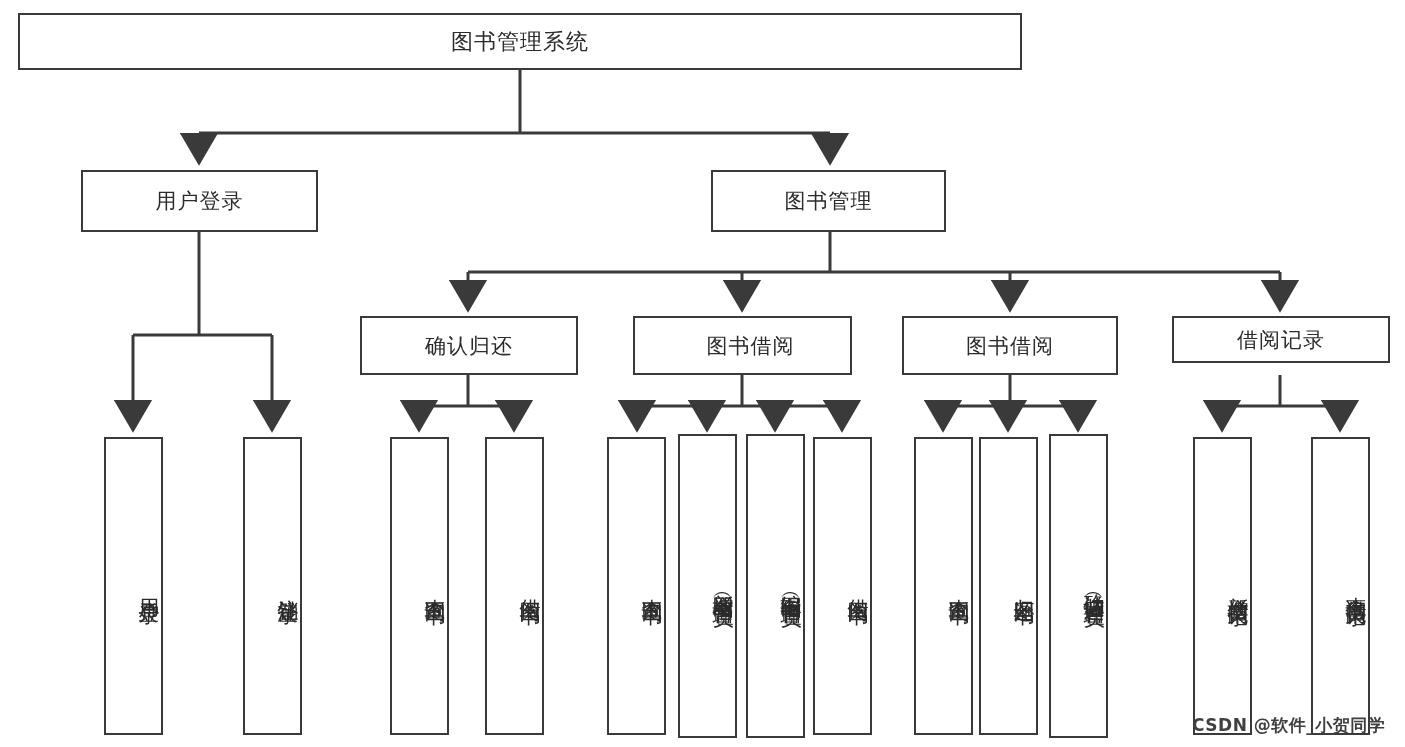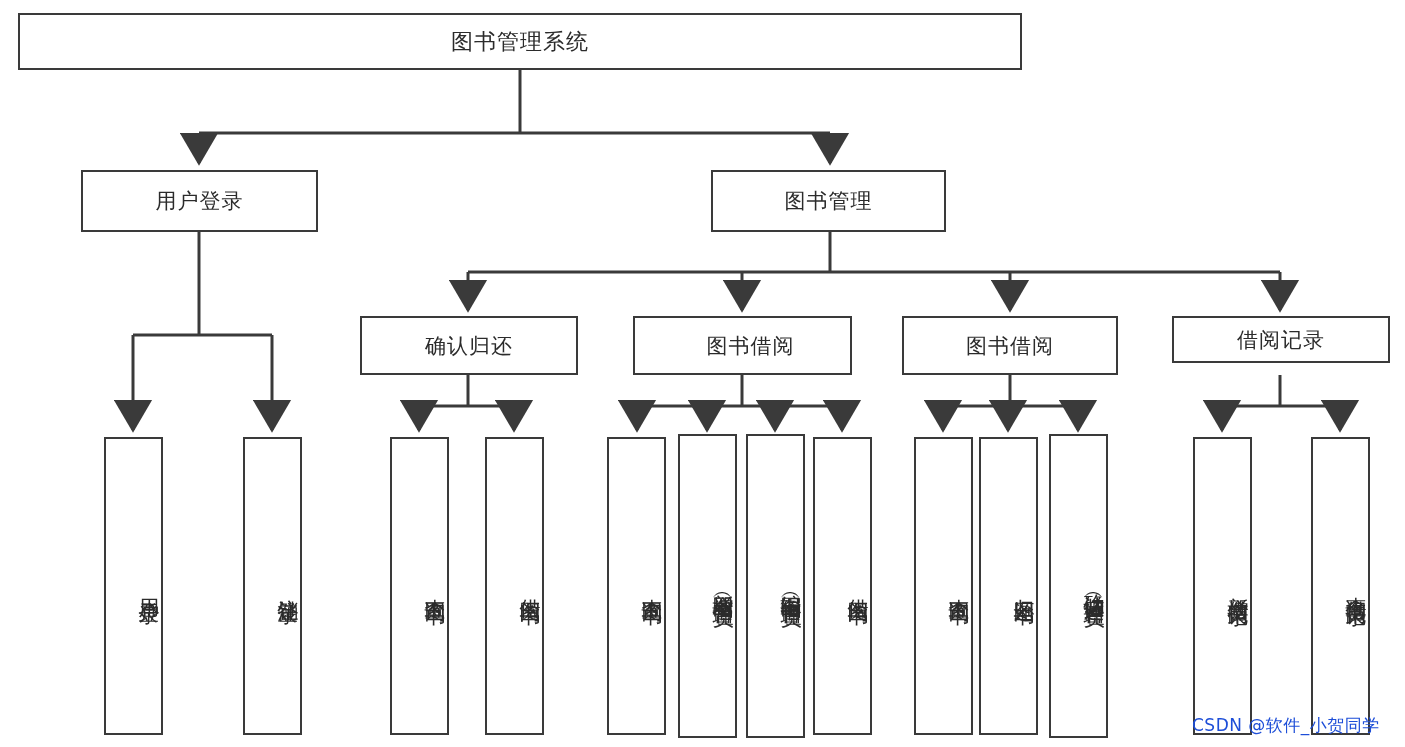--- a/index.html
+++ b/index.html
@@ -56,25 +56,26 @@
   }
   .node .lbl {
     display: block;
     white-space: nowrap;
   }
   #root-node {
     font-size: 22px;
   }
   #watermark {
     position: absolute;
-    color: #1d4ed8;
+    color: #404040;
     font-size: 17px;
     letter-spacing: 0.5px;
     white-space: nowrap;
     user-select: none;
+    font-weight: bold;
   }
 </style>
 </head>
 <body>
 
 <div id="canvas">
 
   <svg class="edges" viewBox="0 0 1405 747">
     <defs>
       <marker id="arrow" viewBox="0 0 12 14" refX="11" refY="7" markerWidth="11" markerHeight="13" orient="auto-start-reverse">

